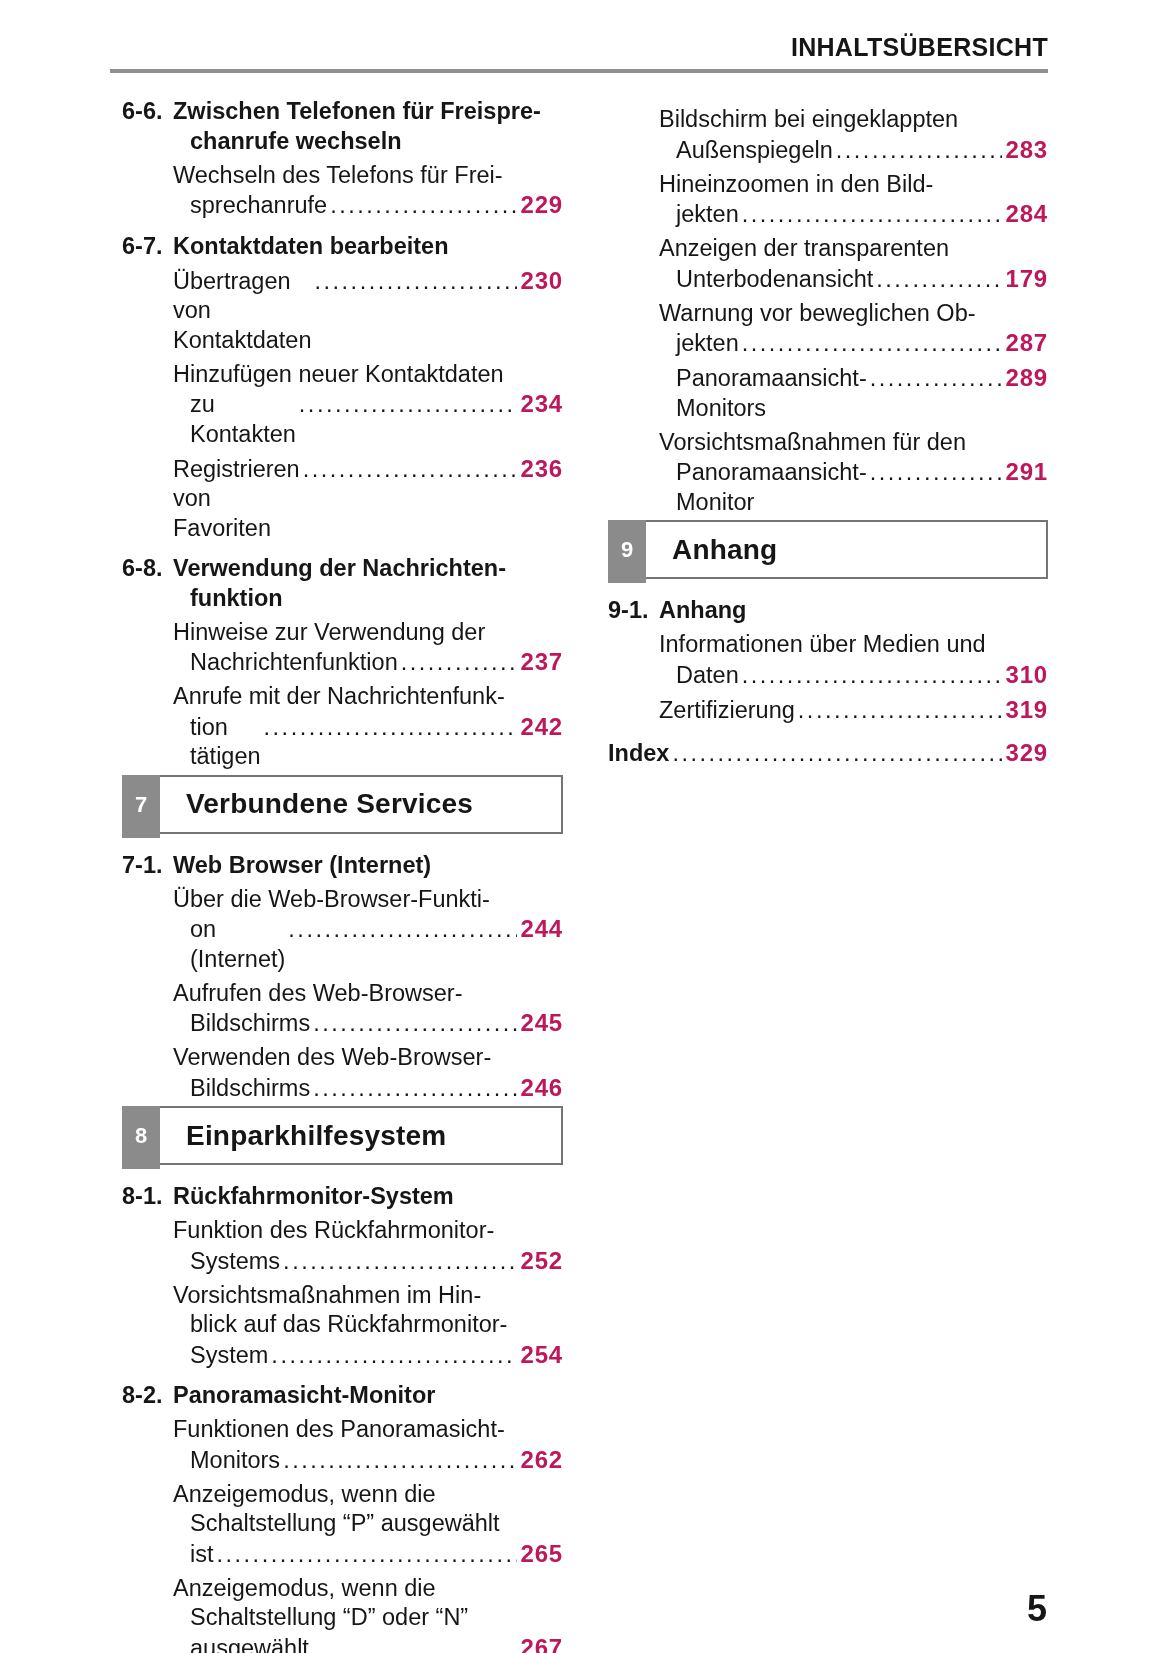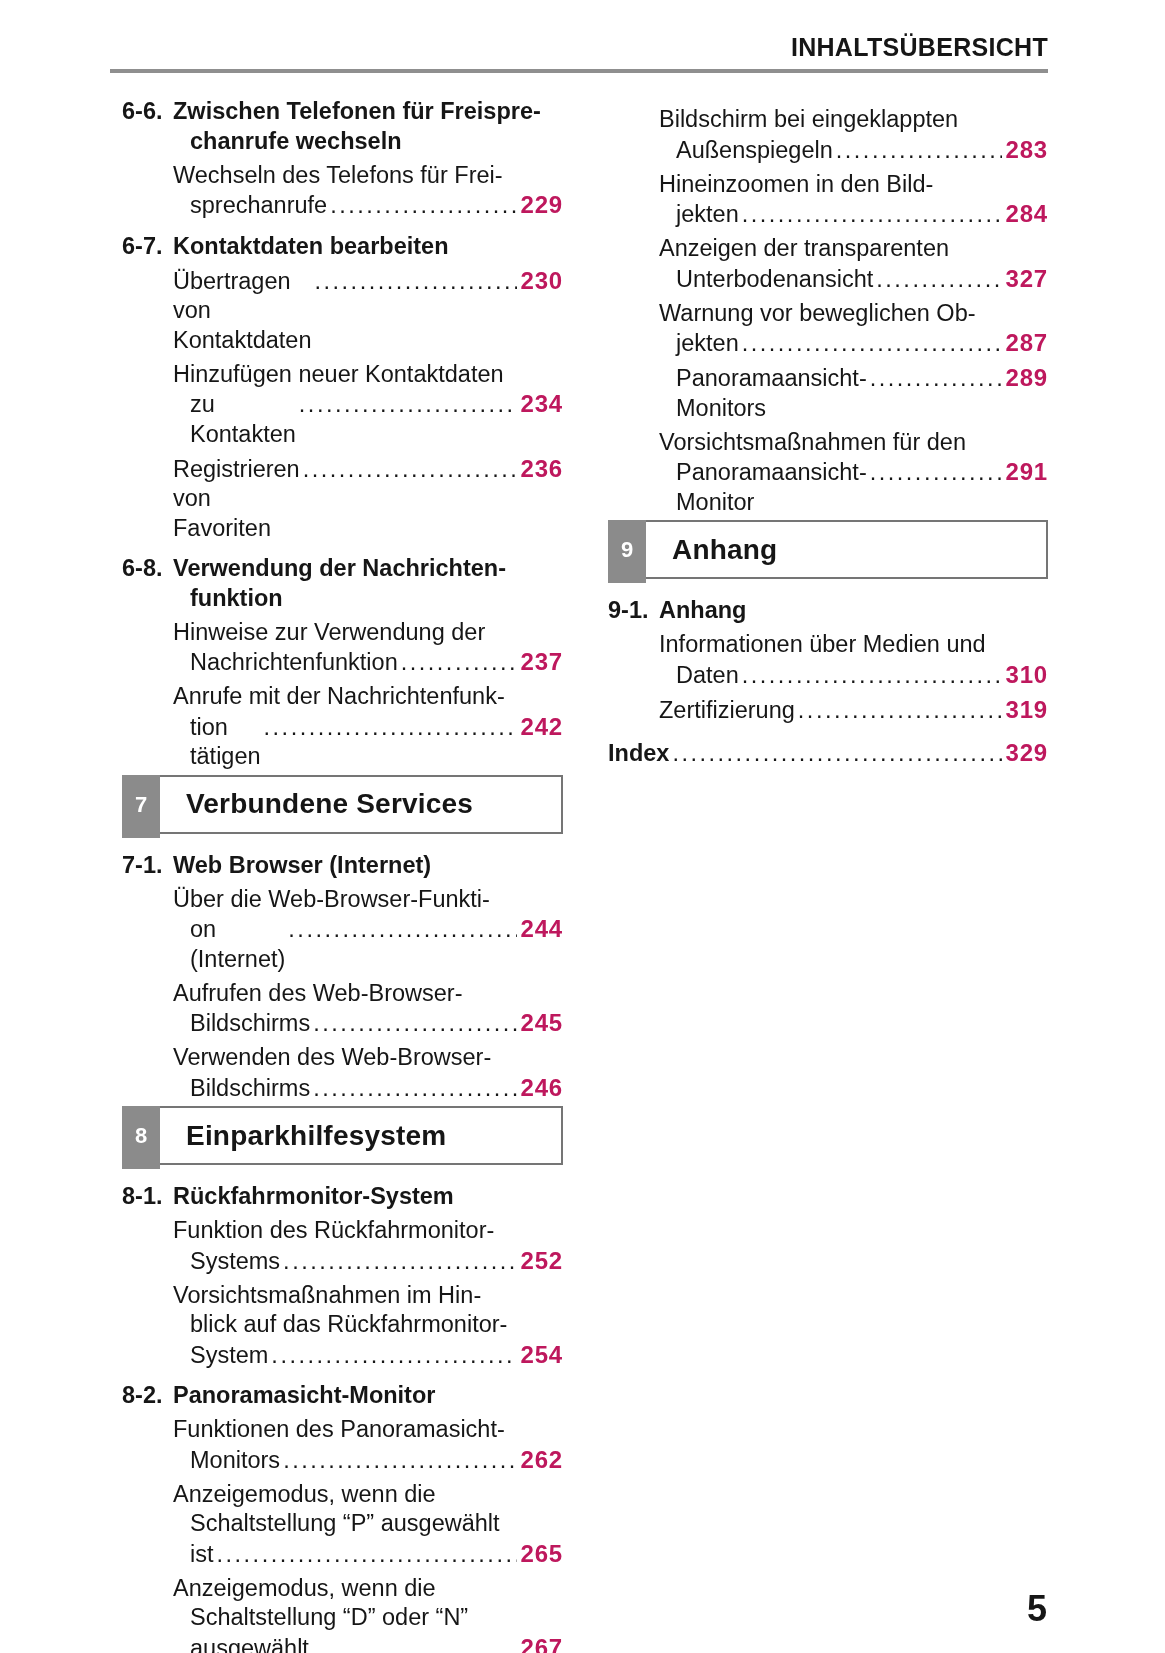--- a/index.html
+++ b/index.html
@@ -244,21 +244,21 @@
           <span class="etext">jekten</span>
           <span class="dots"></span>
           <span class="pg">284</span>
         </div>
       </div>
       <div class="entry">
         <div class="eline">Anzeigen der transparenten</div>
         <div class="eline last cont">
           <span class="etext">Unterbodenansicht</span>
           <span class="dots"></span>
-          <span class="pg">327</span>
+          <span class="pg">179</span>
         </div>
       </div>
       <div class="entry">
         <div class="eline">Warnung vor beweglichen Ob-</div>
         <div class="eline last cont">
           <span class="etext">jekten</span>
           <span class="dots"></span>
           <span class="pg">287</span>
         </div>
       </div>

